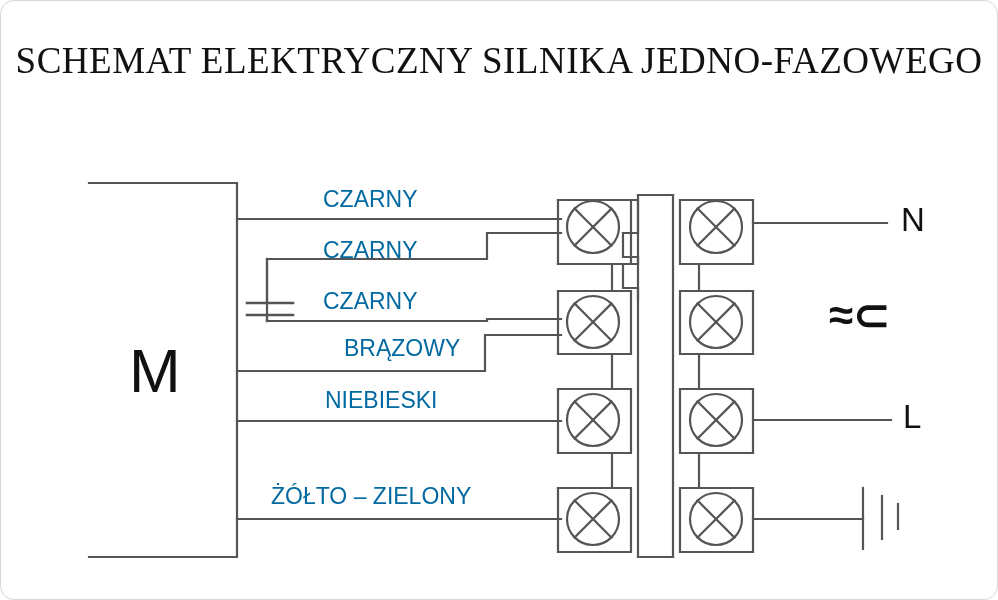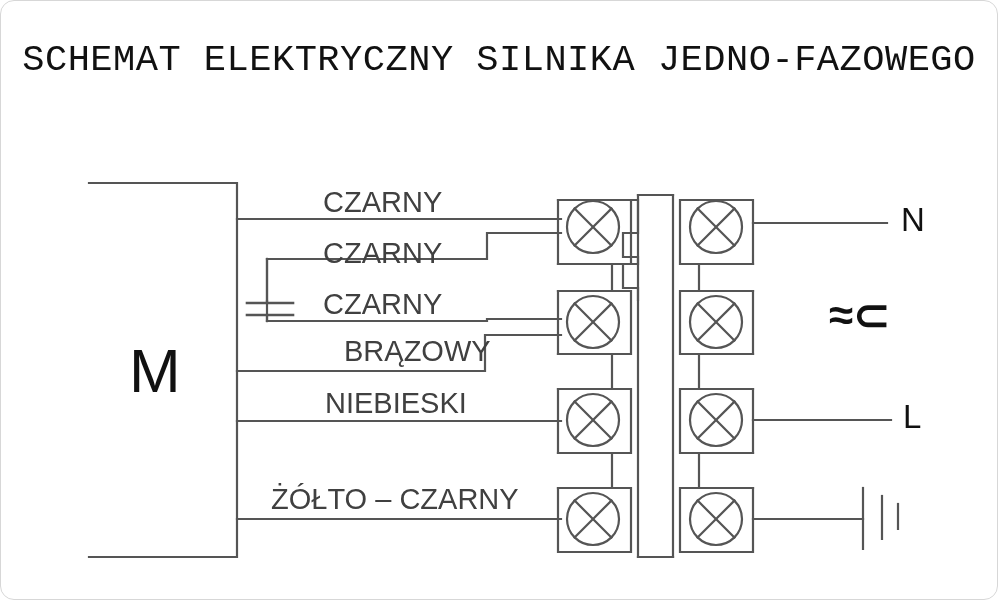--- a/index.html
+++ b/index.html
@@ -20,32 +20,32 @@
   }
   #title {
     position: absolute;
     left: 0;
     right: 0;
     top: 38px;
     text-align: center;
     font-size: 37px;
     letter-spacing: 0.5px;
     color: #111111;
-    font-family: Liberation Mono, monospace;
+    font-family: Liberation Serif, serif;
     white-space: nowrap;
   }
   #svg-layer {
     position: absolute;
     left: 0;
     top: 0;
   }
   .wire-label {
     position: absolute;
-    font-size: 29px;
-    color: #404040;
+    font-size: 23px;
+    color: #0369a1;
     white-space: nowrap;
     font-family: "Liberation Sans", sans-serif;
   }
   .term-label {
     position: absolute;
     font-size: 33px;
     color: #111111;
     white-space: nowrap;
     font-family: "Liberation Sans", sans-serif;
   }
@@ -230,20 +230,20 @@
     </g>
   </svg>
 
   <div class="motor-label" style="left:128px; top:334px;">M</div>
 
   <div class="wire-label" style="left:322px; top:185px;">CZARNY</div>
   <div class="wire-label" style="left:322px; top:236px;">CZARNY</div>
   <div class="wire-label" style="left:322px; top:287px;">CZARNY</div>
   <div class="wire-label" style="left:318px; top:334px;margin-left:25px;">BRĄZOWY</div>
   <div class="wire-label" style="left:324px; top:386px;text-align:right;">NIEBIESKI</div>
-  <div class="wire-label" style="left:270px; top:482px;">ŻÓŁTO – CZARNY</div>
+  <div class="wire-label" style="left:270px; top:482px;">ŻÓŁTO – ZIELONY</div>
 
   <div class="term-label" style="left:900px; top:200px;">N</div>
   <div class="term-label" style="left:902px; top:397px;">L</div>
 
   <div class="ac-sym" style="left:828px; top:288px;">≈⊂</div>
 
 </div>
 
 </body></html>

